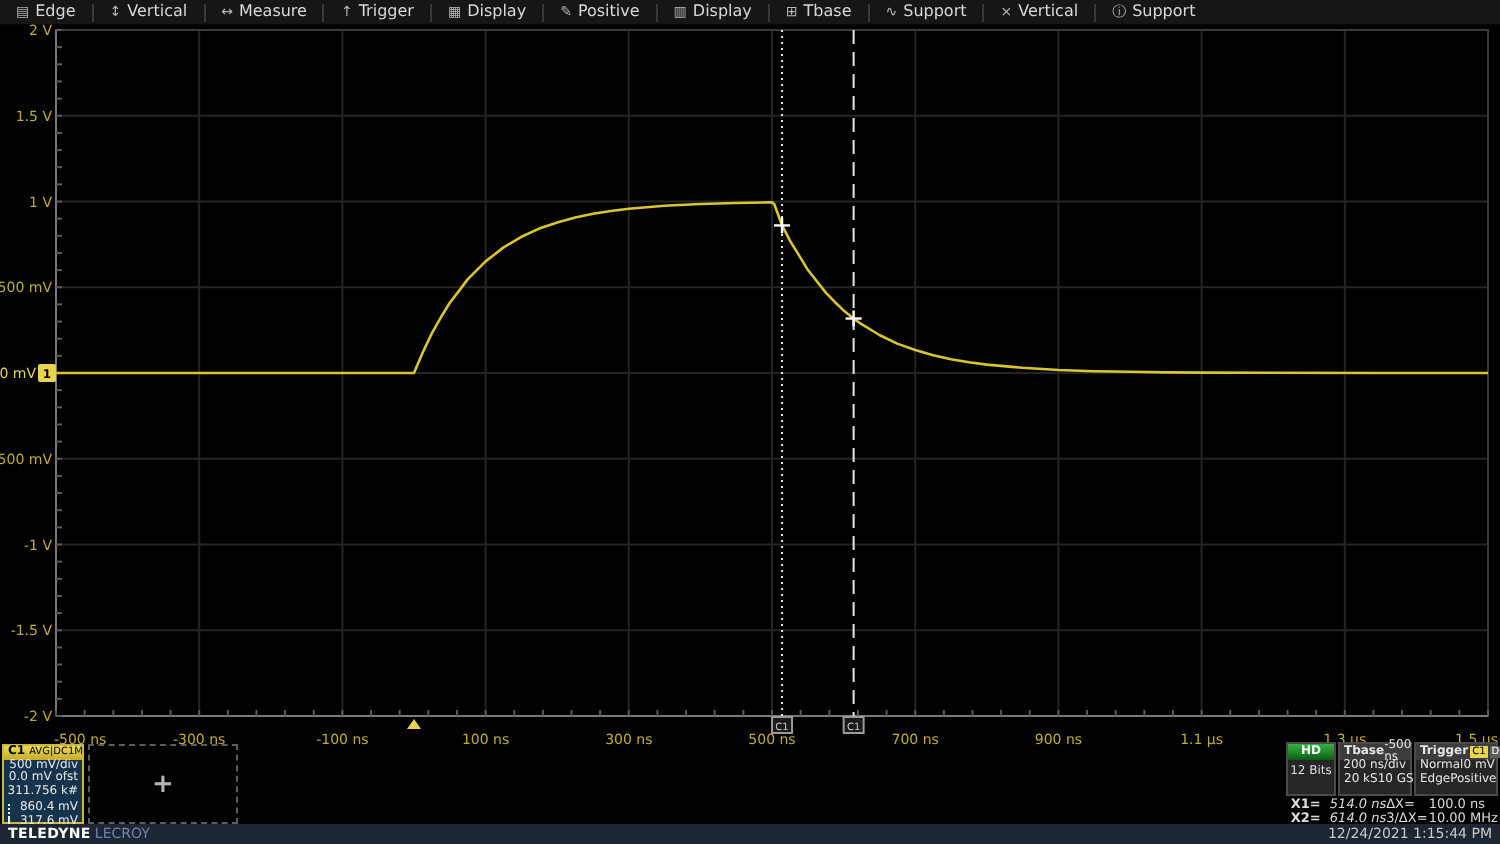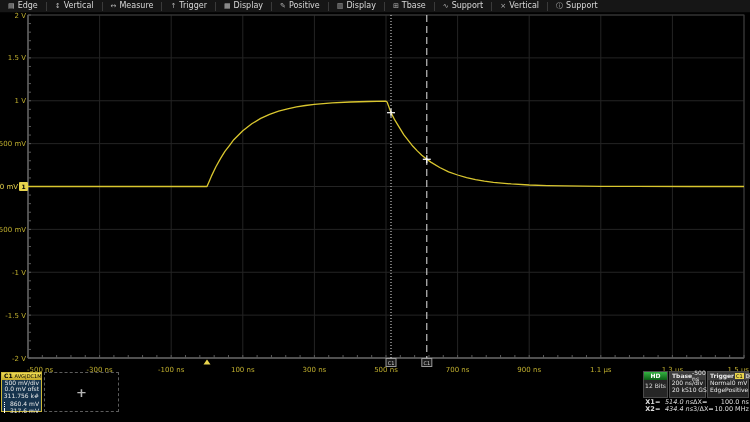--- a/index.html
+++ b/index.html
@@ -53,21 +53,21 @@
   .badge{font-size:5px;padding:0 1px;line-height:6px;}
   .badge.c1{background:#e8d44d;color:#000;margin-left:auto;}
   .badge.dc{background:#606060;color:#fff;}
 
   #cursor-readout{position:absolute;left:643px;top:399px;width:106px;font-size:6.5px;
                   line-height:7px;color:#dcdcdc;}
   .xrow{display:flex;white-space:nowrap;}
   .xrow .xl{width:18px;text-align:right;font-weight:bold;}
   .xrow .xv{width:34px;text-align:right;font-style:italic;}
   .xrow .xl2{width:22px;text-align:left;}
-  .xrow .xv2{width:36px;text-align:right;}
+  .xrow .xv2{width:36px;text-align:left;}
 
   #footer{position:absolute;left:0;top:412px;width:750px;height:10px;background:#1d2734;
           display:flex;align-items:center;justify-content:space-between;padding:0 4px;}
   #brand{font-size:7px;line-height:1;}
   #brand .b1{color:#fff;font-weight:bold;letter-spacing:.2px;}
   #brand .b2{color:#6f83a8;margin-left:2px;}
   #timestamp{font-size:7px;color:#c8c8c8;line-height:1;}
 </style>
 </head>
 <body>
@@ -341,20 +341,26 @@
 
   <div id="cursor-readout">
     <div class="xrow">
       <span class="xl">X1=</span>
       <span class="xv">514.0 ns</span>
       <span class="xl2">ΔX=</span>
       <span class="xv2">100.0 ns</span>
     </div>
     <div class="xrow">
       <span class="xl">X2=</span>
-      <span class="xv">434.4 ns</span>
+      <span class="xv">614.0 ns</span>
       <span class="xl2">3/ΔX=</span>
       <span class="xv2">10.00 MHz</span>
     </div>
   </div>
 
+  <div id="footer">
+    <div id="brand">
+      <span class="b1">TELEDYNE</span><span class="b2">LECROY</span>
+    </div>
+    <div id="timestamp">12/24/2021 1:15:44 PM</div>
+  </div>
 
 </div>
 
 </body></html>

